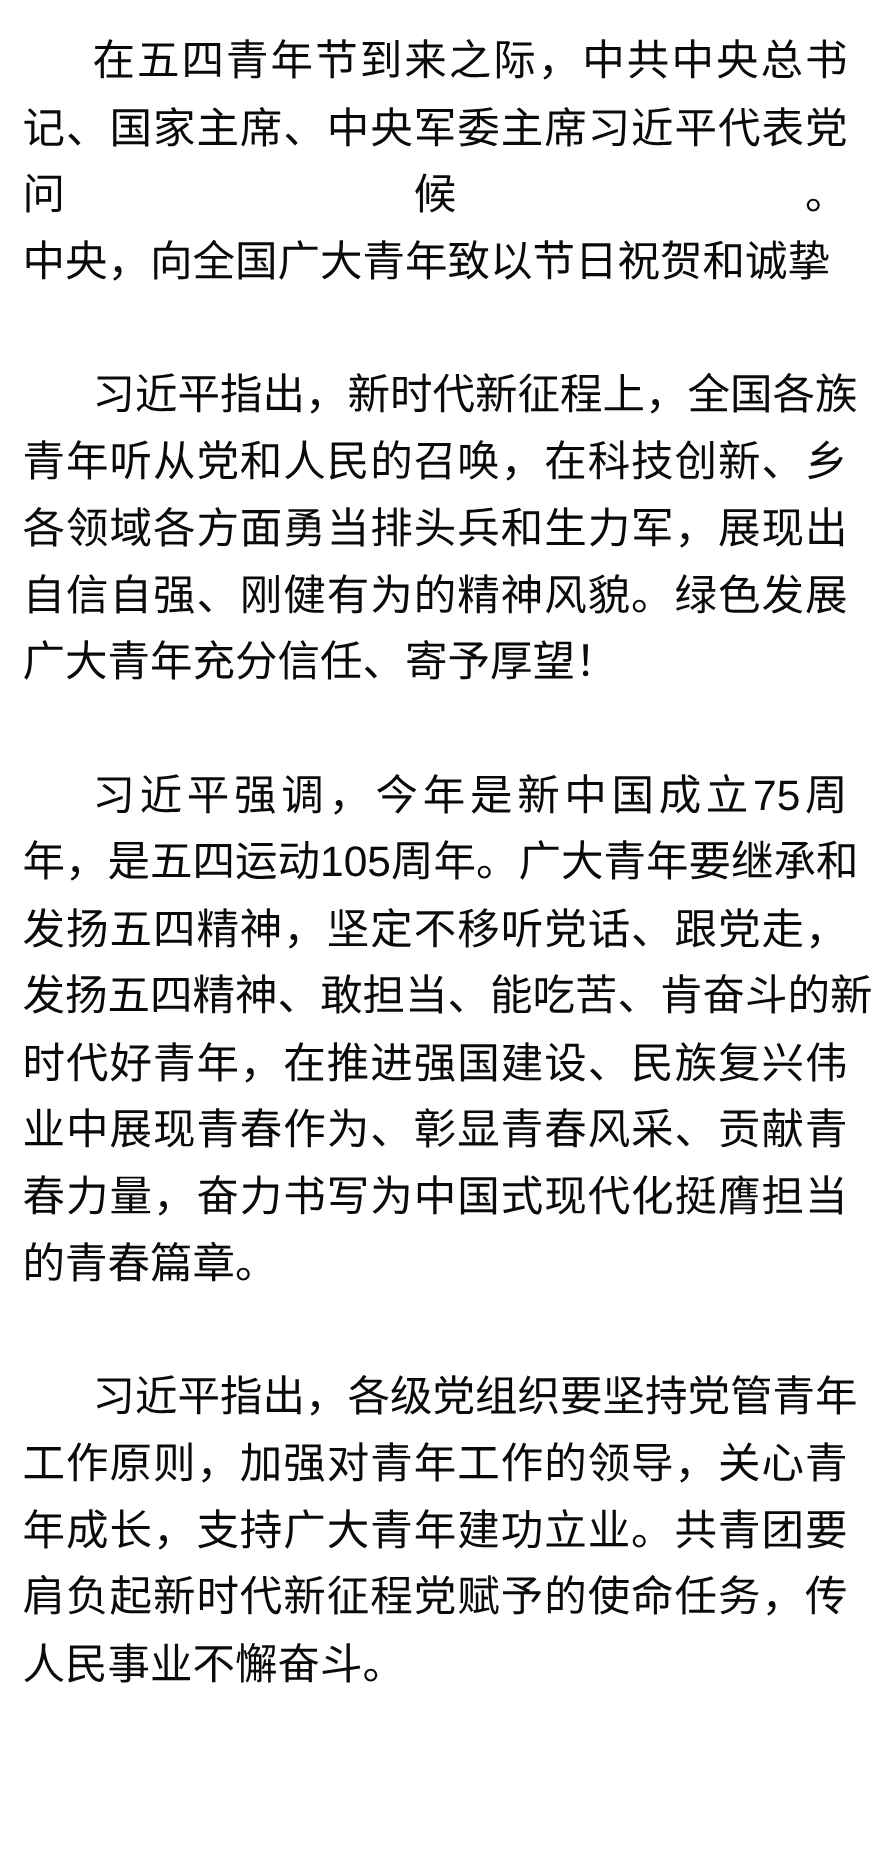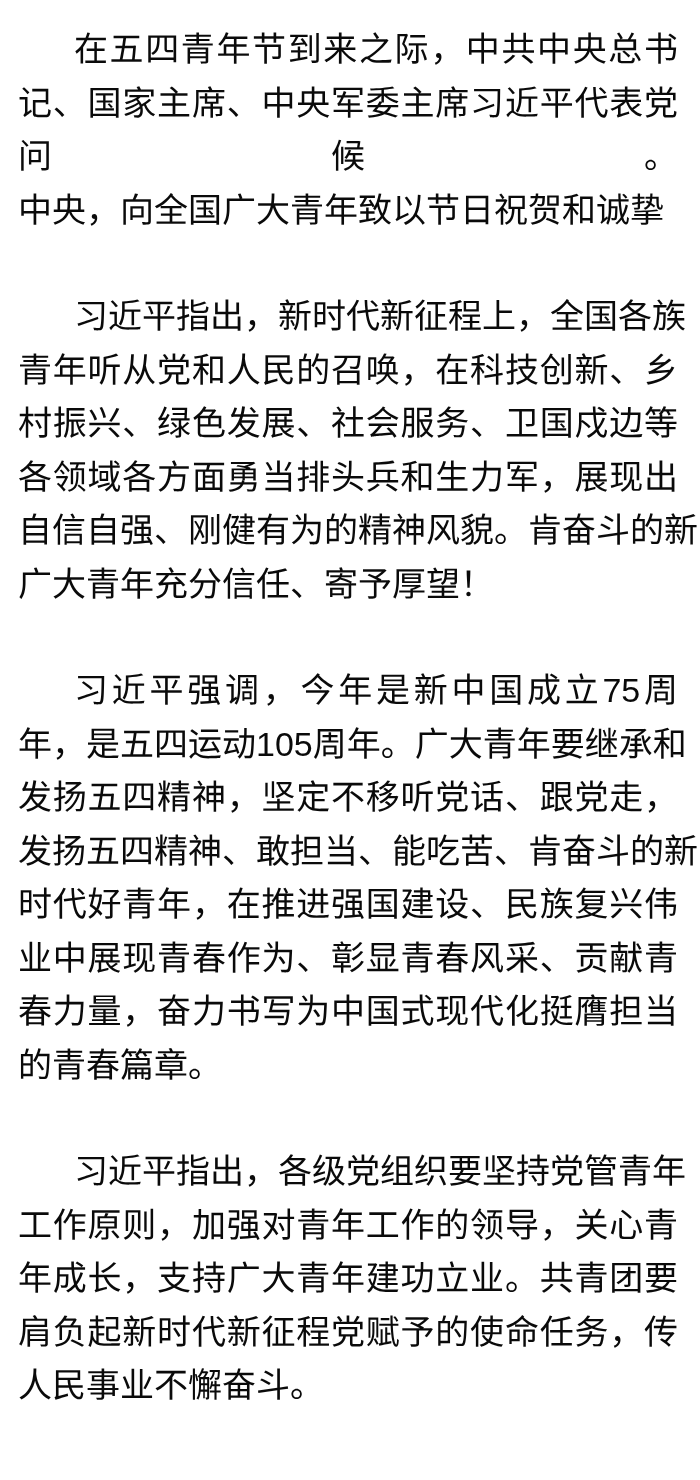--- a/index.html
+++ b/index.html
@@ -49,23 +49,22 @@
   <article>
     <div class="para">
         <span class="line">在五四青年节到来之际，中共中央总书</span>
         <span class="line">记、国家主席、中央军委主席习近平代表党</span>
         <span class="line">问候。</span>
         <span class="line">中央，向全国广大青年致以节日祝贺和诚挚</span>
       </div>
     <div class="para">
         <span class="line">习近平指出，新时代新征程上，全国各族</span>
         <span class="line">青年听从党和人民的召唤，在科技创新、乡</span>
-        <span class="line">村振兴、绿色发展、社会服务、卫国戍边等</span>
         <span class="line">各领域各方面勇当排头兵和生力军，展现出</span>
-        <span class="line">自信自强、刚健有为的精神风貌。肯奋斗的新</span>
+        <span class="line">自信自强、刚健有为的精神风貌。绿色发展</span>
         <span class="line">广大青年充分信任、寄予厚望！</span>
       </div>
     <div class="para">
         <span class="line">习近平强调，今年是新中国成立75周</span>
         <span class="line">年，是五四运动105周年。广大青年要继承和</span>
         <span class="line">发扬五四精神，坚定不移听党话、跟党走，</span>
         <span class="line">发扬五四精神、敢担当、能吃苦、肯奋斗的新</span>
         <span class="line">时代好青年，在推进强国建设、民族复兴伟</span>
         <span class="line">业中展现青春作为、彰显青春风采、贡献青</span>
         <span class="line">春力量，奋力书写为中国式现代化挺膺担当</span>

